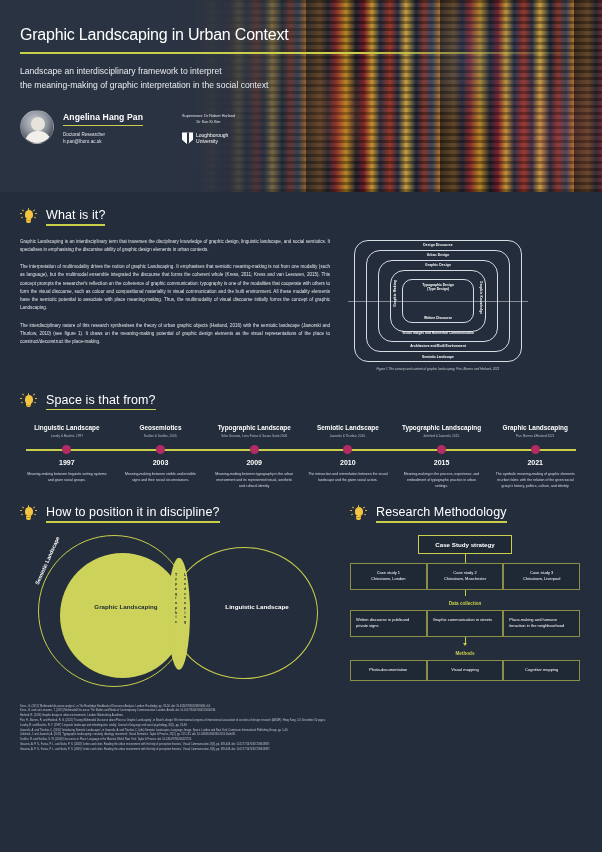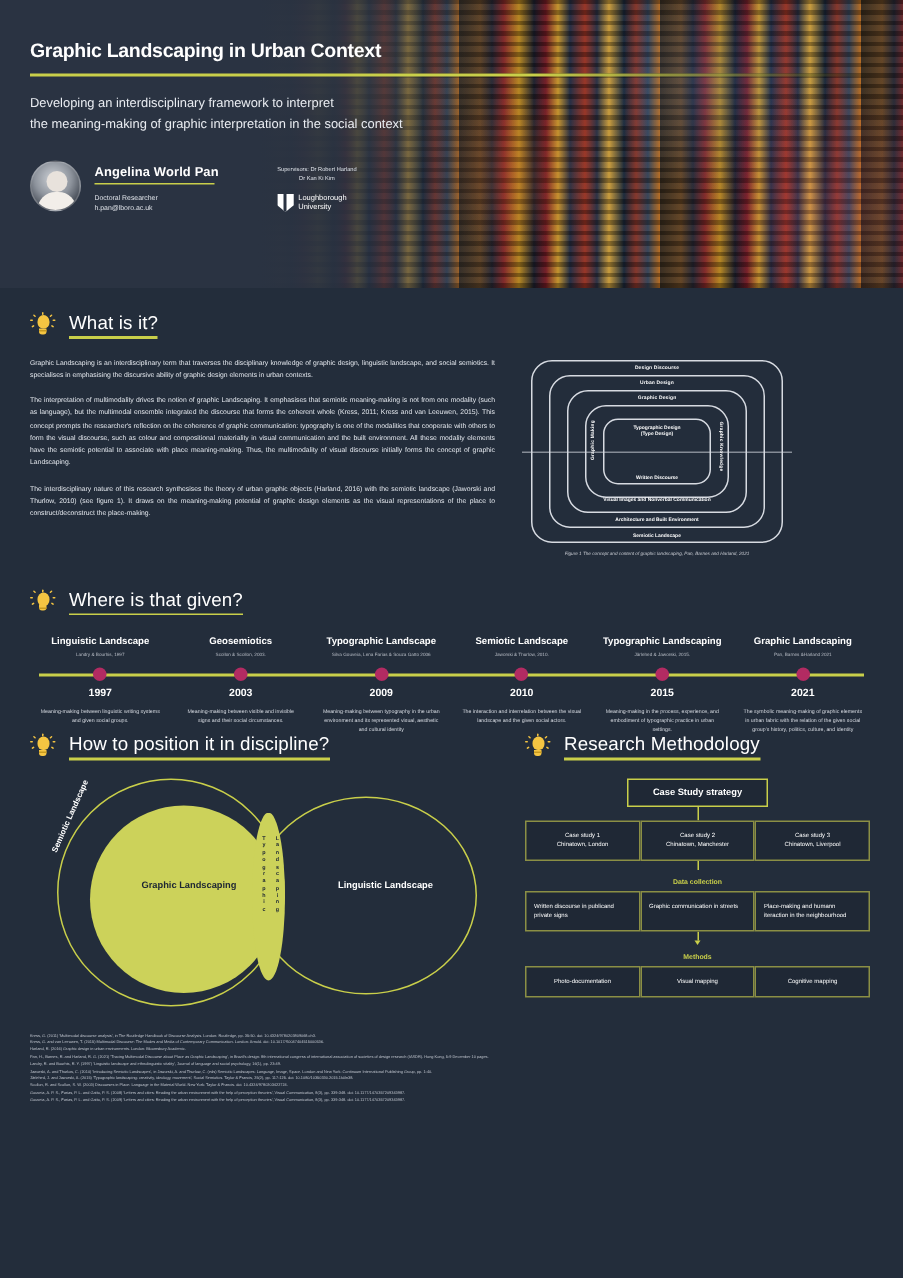--- a/index.html
+++ b/index.html
@@ -39,21 +39,21 @@
       radial-gradient(circle at 70% 30%, rgba(90,160,255,0.16), transparent 22%),
       radial-gradient(circle at 88% 70%, rgba(255,90,140,0.16), transparent 20%);
   }
   .header-fade {
     position: absolute; top: 0; left: 0; bottom: 0; width: 330px;
     background: linear-gradient(90deg, #2a3342 0%, #2a3342 52%, rgba(42,51,66,0.92) 68%, rgba(42,51,66,0.0) 100%);
     z-index: 2;
   }
   .header-inner { position: relative; z-index: 3; padding: 26px 0 0 20px; }
   .poster-title {
-    font-size: 13px; font-weight: bold; letter-spacing: -0.2px;
+    font-size: 16px; font-weight: normal; letter-spacing: -0.2px;
     color: #ffffff;
   }
   .title-rule {
     margin-top: 8px; width: 560px; height: 1.5px;
     background: linear-gradient(90deg, #c9cf4a 0%, #c9cf4a 60%, rgba(201,207,74,0) 100%);
   }
   .poster-sub { margin-top: 10px; font-size: 8.6px; line-height: 1.65; color: #e9ecf1; }
   .author-block { margin-top: 18px; display: flex; align-items: flex-start; gap: 9px; }
   .avatar {
     width: 34px; height: 34px; border-radius: 50%;
@@ -179,21 +179,21 @@
   .tl-dotcol { flex: 1; display: flex; justify-content: center; }
   .tl-dot { width: 9px; height: 9px; border-radius: 50%; background: #b22b62; }
   .tl-years { display: flex; margin-top: -2px; }
   .tl-year { flex: 1; text-align: center; font-size: 7px; font-weight: bold; color: #ffffff; }
   .tl-descs { display: flex; margin-top: 5px; }
   .tl-desc {
     flex: 1; padding: 0 7px; font-size: 3.5px; line-height: 1.75; color: #d7dbe2; text-align: center;
   }
 
   
-  .two-col { display: flex; }
+  .two-col { display: flex; margin-top: 16px; }
   .col-left { width: 350px; padding: 0 20px; }
   .col-right { width: 252px; padding-right: 22px; }
 
   
   .venn { position: relative; width: 310px; height: 152px; margin: 12px auto 0; }
   .circle-outline {
     position: absolute; left: 18px; top: 0; width: 152px; height: 152px;
     border: 1.2px solid #c9cf4a; border-radius: 50%;
   }
   .circle-fill {
@@ -266,27 +266,27 @@
 </head>
 <body>
 
 <div class="header">
   <div class="header-photo"></div>
   <div class="header-fade"></div>
   <div class="header-inner">
     <div class="poster-title">Graphic Landscaping in Urban Context</div>
     <div class="title-rule"></div>
     <div class="poster-sub">
-      <div>Developing an interdisciplinary framework to interpret</div>
+      <div>Landscape an interdisciplinary framework to interpret</div>
       <div>the meaning-making of graphic interpretation in the social context</div>
     </div>
     <div class="author-block">
       <div class="avatar"></div>
       <div class="author-text">
-        <div class="author-name">Angelina World Pan</div>
+        <div class="author-name">Angelina Hang Pan</div>
         <div class="author-rule"></div>
         <div class="author-role">
           <div>Doctoral Researcher</div>
           <div>h.pan@lboro.ac.uk</div>
         </div>
       </div>
       <div class="supervisors">
         <div class="sup-line">Supervisors: Dr Robert Harland</div>
         <div class="sup-line">Dr Kan Ki Kim</div>
         <div class="uni-logo">
@@ -366,21 +366,21 @@
         <span class="ray r2"></span>
         <span class="ray r3"></span>
       <span class="ray r4"></span>
         <span class="ray r5"></span>
         <span class="ray r6"></span>
         <span class="ray r7"></span>
       <span class="glass"></span>
         <span class="base"></span>
     </div>
     <div class="sec-title-wrap">
-      <div class="sec-title">Where is that given?</div>
+      <div class="sec-title">Space is that from?</div>
       <div class="sec-rule"></div>
     </div>
   </div>
 
   <div class="timeline-wrap">
     <div class="tl-heads">
       <div class="tl-col">
         <div class="tl-name">Linguistic Landscape</div>
         <div class="tl-cite">Landry &amp; Bourhis, 1997</div>
       </div>

